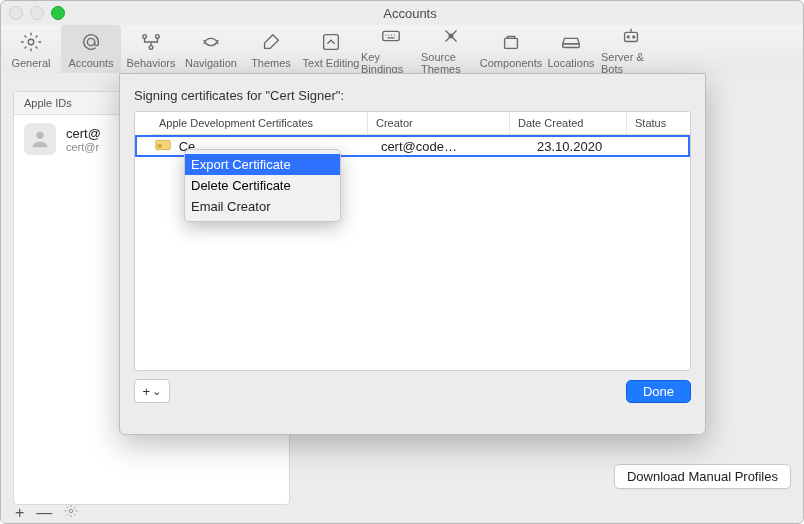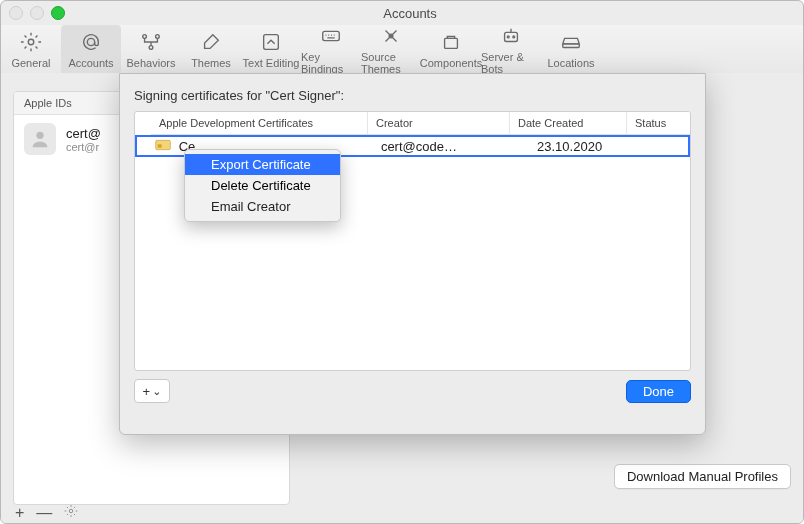--- a/index.html
+++ b/index.html
@@ -44,21 +44,21 @@
   .trow{display:flex;font-size:13px;align-items:center;height:22px;}
   .trow.sel{outline:2px solid #2f72ff;outline-offset:-2px;background:#fff;}
   .trow>div{padding:2px 20px;}
   .certicon{display:inline-flex;align-items:center;margin-right:4px;}
   .certicon svg{width:16px;height:12px;}
   .bot{display:flex;justify-content:space-between;align-items:center;margin-top:8px;}
   .addbtn{width:34px;height:22px;border:1px solid #c9c9c9;border-radius:4px;background:#fff;display:flex;align-items:center;justify-content:center;gap:2px;font-size:13px;color:#333;}
   .done{background:#1e7bff;color:#fff;border:1px solid #0a60e0;border-radius:5px;padding:3px 16px;font-size:13px;}
   
   .ctx{position:absolute;left:183px;top:148px;width:155px;background:#f1f1f1;border:1px solid #c9c9c9;border-radius:5px;box-shadow:0 6px 18px rgba(0,0,0,.25);z-index:80;padding:4px 0;}
-  .ctx-item{padding:3px 26px;font-size:13px;}
+  .ctx-item{padding:3px 6px;font-size:13px;}
   .ctx-item.hl{background:#2f72ff;color:#fff;}
   .ctx-item.dis{color:#000000;}
 </style>
 </head>
 <body>
 
 <div class="window">
 
   <div class="titlebar">
     <div class="traffic">
@@ -88,20 +88,26 @@
       <span><svg viewBox="0 0 24 24">
             <circle cx="5" cy="6" r="2"></circle>
             <circle cx="19" cy="6" r="2"></circle>
             <circle cx="12" cy="18" r="2"></circle>
             <path d="M5 8v4h14V8M12 12v4"></path>
           </svg></span>
       <span>Behaviors</span>
     </div>
     <div class="tbitem">
       <span><svg viewBox="0 0 24 24">
+            <path d="M4 14c4-8 12-8 16 0M4 10c4 8 12 8 16 0"></path>
+          </svg></span>
+      <span>Navigation</span>
+    </div>
+    <div class="tbitem">
+      <span><svg viewBox="0 0 24 24">
             <path d="M14 4l6 6-9 9-6-0 0-6 9-9z"></path>
           </svg></span>
       <span>Themes</span>
     </div>
     <div class="tbitem">
       <span><svg viewBox="0 0 24 24">
             <rect x="4" y="4" width="16" height="16" rx="2"></rect>
             <path d="M8 14l4-4 4 4"></path>
           </svg></span>
       <span>Text Editing</span>
@@ -119,36 +125,36 @@
             <circle cx="12" cy="12" r="2"></circle>
           </svg></span>
       <span>Source Themes</span>
     </div>
     <div class="tbitem">
       <span><svg viewBox="0 0 24 24">
             <rect x="5" y="8" width="14" height="11" rx="1"></rect>
             <path d="M8 8V6h8v2"></path>
           </svg></span>
       <span>Components</span>
+    </div>
+    <div class="tbitem">
+      <span><svg viewBox="0 0 24 24">
+            <path d="M5 8h14l2 6H3l2-6z"></path>
+            <rect x="3" y="14" width="18" height="4" rx="1"></rect>
+          </svg></span>
+      <span>Locations</span>
     </div>
     <div class="tbitem">
       <span><svg viewBox="0 0 24 24">
             <rect x="5" y="8" width="14" height="10" rx="2"></rect>
             <circle cx="9" cy="13" r="1"></circle>
             <circle cx="15" cy="13" r="1"></circle>
             <path d="M12 4v4"></path>
           </svg></span>
       <span>Server &amp; Bots</span>
-    </div>
-    <div class="tbitem">
-      <span><svg viewBox="0 0 24 24">
-            <path d="M5 8h14l2 6H3l2-6z"></path>
-            <rect x="3" y="14" width="18" height="4" rx="1"></rect>
-          </svg></span>
-      <span>Locations</span>
     </div>
   </div>
 
   <div class="body">
     <div class="sidebar">
       <div class="sbhead">
         <span>Apple IDs</span>
       </div>
       <div class="sbrow">
         <div class="avatar">

